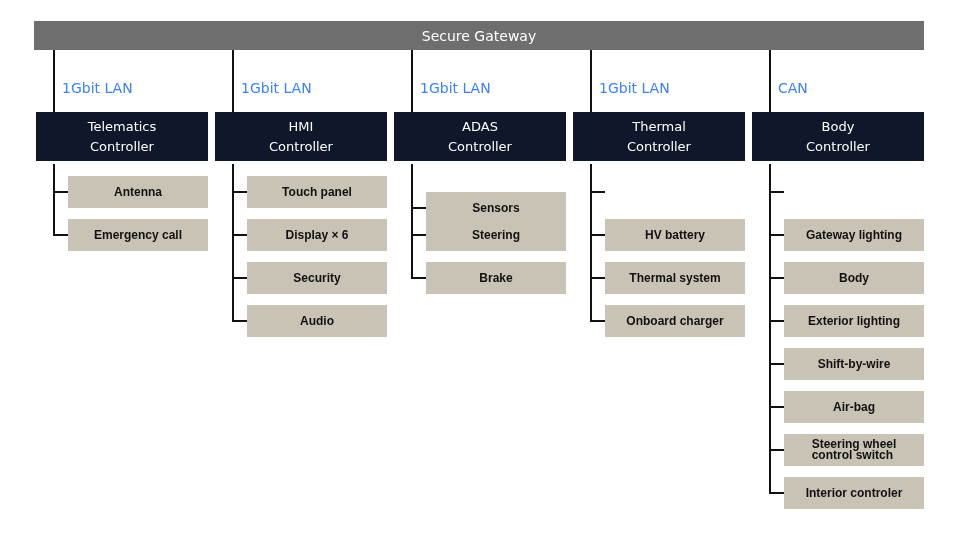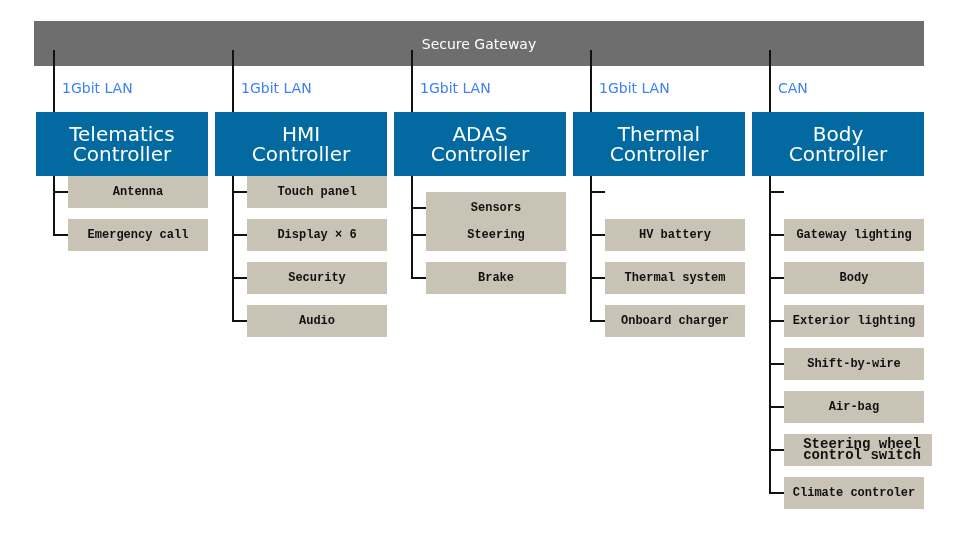--- a/index.html
+++ b/index.html
@@ -1,43 +1,43 @@
 <!DOCTYPE html>
 <html><head>
 <meta charset="utf-8">
 <style>
   html, body { margin: 0; padding: 0; background: #ffffff; }
   body { width: 960px; height: 533px; position: relative; overflow: hidden;
          font-family: "DejaVu Sans", sans-serif; }
   .gateway {
-    position: absolute; left: 34px; top: 21px; width: 890px; height: 45px;
+    position: absolute; left: 34px; top: 21px; width: 890px; height: 29px;
     background: #6e6e6e; color: #ffffff; font-size: 14px;
     display: flex; align-items: center; justify-content: center;
   }
   .column { position: absolute; top: 50px; width: 172px; height: 480px; }
   .vline { position: absolute; left: 17px; width: 2px; background: #111; }
   .net-label {
     position: absolute; left: 26px; top: 30px; font-size: 14px; color: #3b82f6;
   }
   .controller {
-    position: absolute; left: 0; top: 62px; width: 172px; height: 64px;
-    background: #0369a1; color: #fff; font-size: 20px; line-height: 20px;
+    position: absolute; left: 0; top: 62px; width: 172px; height: 49px;
+    background: #0f172a; color: #fff; font-size: 13px; line-height: 20px;
     display: flex; flex-direction: column; align-items: center; justify-content: center;
     text-align: center;
   }
   .items { position: absolute; left: 0; top: 126px; width: 172px; }
   .item-row { position: absolute; left: 0; width: 172px; height: 32px; }
   .hline { position: absolute; left: 17px; top: 15px; width: 15px; height: 2px; background: #111; }
   .item {
     position: absolute; left: 32px; top: 0; width: 140px; height: 32px;
     background: #c8c3b5; color: #111; font-size: 12px; font-weight: bold;
-    display: flex; align-items: center; justify-content: center; text-align: center;
-    line-height: 12px; font-family: Liberation Mono, monospace;
+    display: flex; align-items: center; justify-content: center; 
+    line-height: 12px; font-family: Liberation Sans, sans-serif;
   }
-  .item.small { font-size: 14px; line-height: 11px; padding-left: 8px; }
+  .item.small { font-size: 12px; line-height: 11px; }
 </style>
 </head>
 <body>
 
 <div class="gateway">
   <span>Secure Gateway</span>
 </div>
 
 <div id="columns">
     <div class="column" style="left: 36px;">
@@ -169,17 +169,17 @@
         </div>
         <div class="item-row" style="top: 258px;">
           <div class="hline"></div>
           <div class="item small">
             <span style="white-space: pre;">Steering wheel
 control switch</span>
           </div>
         </div>
         <div class="item-row" style="top: 301px;">
           <div class="hline"></div>
-          <div class="item">Climate controler</div>
+          <div class="item">Interior controler</div>
         </div>
       </div>
     </div>
   </div>
 
 </body></html>

